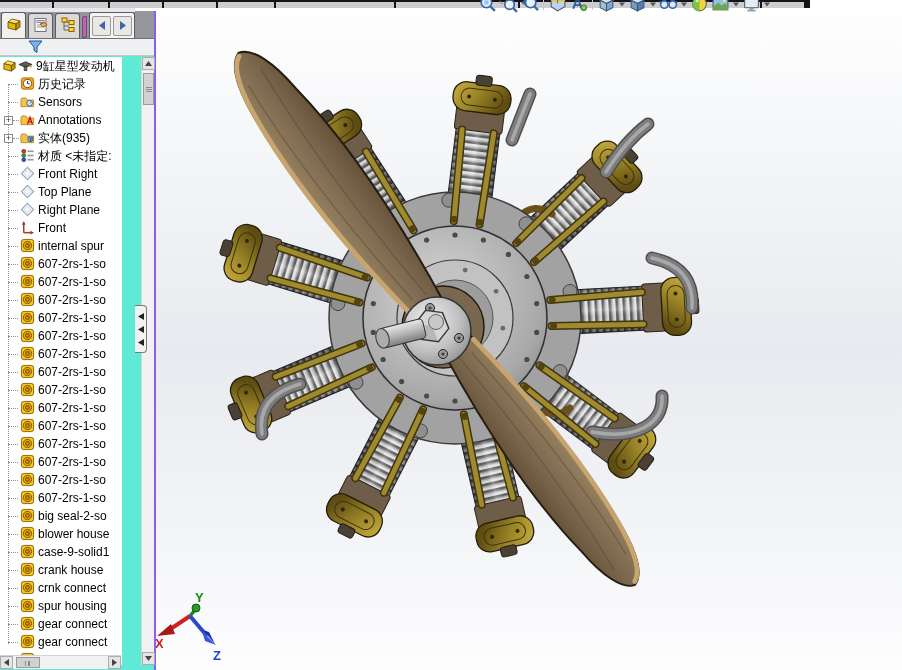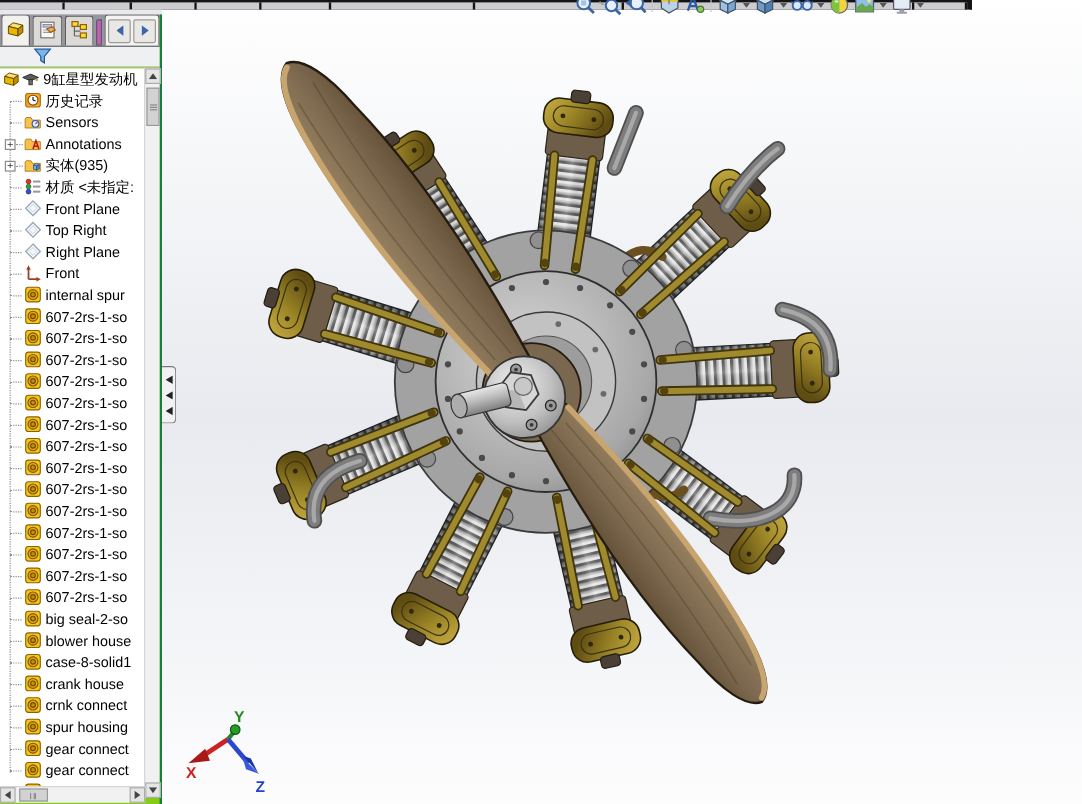--- a/index.html
+++ b/index.html
@@ -20,22 +20,22 @@
   .sub-strip{position:absolute;left:0;top:8px;width:135px;height:4px;background:#e9e9ec;z-index:30;}
 
   
   .hud{position:absolute;left:478px;top:0;width:320px;height:13px;overflow:hidden;z-index:40;}
   .hud-inner{display:flex;align-items:flex-start;gap:2px;margin-top:-6px;}
   .hud-icon{width:19px;height:19px;flex:0 0 auto;}
   .hud-caret{width:8px;height:19px;flex:0 0 auto;}
   .hud-sep{width:1px;height:14px;background:#c2c6cc;margin:2px 2px 0;}
 
   
-  .left-panel{position:absolute;left:0;top:11px;width:135px;height:659px;background:#84cc16;
-    border-right:2px solid #15803d;z-index:20;}
+  .left-panel{position:absolute;left:0;top:11px;width:156px;height:659px;background:#5eead4;
+    border-right:2px solid #8b5cf6;z-index:20;}
   .panel-tabs{position:relative;height:28px;background:#96969e;display:flex;align-items:flex-end;
     padding:2px 0 0 1px;border-bottom:1px solid #6e6e74;}
   .ptab{width:25px;height:25px;background:#dcdad6;border:1px solid #5c5c60;border-bottom:none;
     border-radius:3px 3px 0 0;display:flex;align-items:center;justify-content:center;margin-right:2px;}
   .ptab.active{background:#f3f1ee;height:26px;}
   .ptab-sliver{width:5px;height:22px;background:#c65bc0;border:1px solid #5c5c60;margin-right:2px;border-radius:2px 0 0 0;}
   .pnav{height:26px;background:#f5f4f2;border:1px solid #5c5c60;border-bottom:none;border-radius:3px 3px 0 0;
     display:flex;align-items:center;padding:0 1px;}
   .pnav .nbtn{width:19px;height:20px;display:flex;align-items:center;justify-content:center;
     background:#e9e8e5;border:1px solid #9a9a9a;border-radius:2px;margin:0 1px;}
@@ -601,29 +601,29 @@
               <rect x="8" y="11.6" width="6.5" height="1.8" fill="#9a9a9a"></rect>
             </svg></span>
           <span class="lbl">材质 &lt;未指定:</span>
         </div>
         <div class="trow">
           <span class="stub"></span>
           <span class="ticon"><svg width="15" height="15" viewBox="0 0 16 16">
               <polygon points="8,1.5 14.5,8 8,14.5 1.5,8" fill="#f4f8fc" stroke="#9aa8b8" stroke-width="1.2"></polygon>
               <polygon points="8,4.5 11.5,8 8,11.5 4.5,8" fill="none" stroke="#c4d0dc" stroke-width="0.8"></polygon>
             </svg></span>
-          <span class="lbl">Front Plane</span>
+          <span class="lbl">Front Right</span>
         </div>
         <div class="trow">
           <span class="stub"></span>
           <span class="ticon"><svg width="15" height="15" viewBox="0 0 16 16">
               <polygon points="8,1.5 14.5,8 8,14.5 1.5,8" fill="#f4f8fc" stroke="#9aa8b8" stroke-width="1.2"></polygon>
               <polygon points="8,4.5 11.5,8 8,11.5 4.5,8" fill="none" stroke="#c4d0dc" stroke-width="0.8"></polygon>
             </svg></span>
-          <span class="lbl">Top Right</span>
+          <span class="lbl">Top Plane</span>
         </div>
         <div class="trow">
           <span class="stub"></span>
           <span class="ticon"><svg width="15" height="15" viewBox="0 0 16 16">
               <polygon points="8,1.5 14.5,8 8,14.5 1.5,8" fill="#f4f8fc" stroke="#9aa8b8" stroke-width="1.2"></polygon>
               <polygon points="8,4.5 11.5,8 8,11.5 4.5,8" fill="none" stroke="#c4d0dc" stroke-width="0.8"></polygon>
             </svg></span>
           <span class="lbl">Right Plane</span>
         </div>
         <div class="trow">
@@ -789,21 +789,21 @@
             </svg></span>
           <span class="lbl">blower house</span>
         </div>
         <div class="trow">
           <span class="stub"></span>
           <span class="ticon"><svg width="15" height="15" viewBox="0 0 16 16">
               <rect x="1.5" y="1.5" width="13" height="13" rx="2.5" fill="#f6c61c" stroke="#8a6400"></rect>
               <circle cx="8" cy="8" r="4.4" fill="#e8a70a" stroke="#7a5600"></circle>
               <circle cx="8" cy="8" r="2.1" fill="#c88e06" stroke="#6b4b00"></circle>
             </svg></span>
-          <span class="lbl">case-8-solid1</span>
+          <span class="lbl">case-9-solid1</span>
         </div>
         <div class="trow">
           <span class="stub"></span>
           <span class="ticon"><svg width="15" height="15" viewBox="0 0 16 16">
               <rect x="1.5" y="1.5" width="13" height="13" rx="2.5" fill="#f6c61c" stroke="#8a6400"></rect>
               <circle cx="8" cy="8" r="4.4" fill="#e8a70a" stroke="#7a5600"></circle>
               <circle cx="8" cy="8" r="2.1" fill="#c88e06" stroke="#6b4b00"></circle>
             </svg></span>
           <span class="lbl">crank house</span>
         </div>

